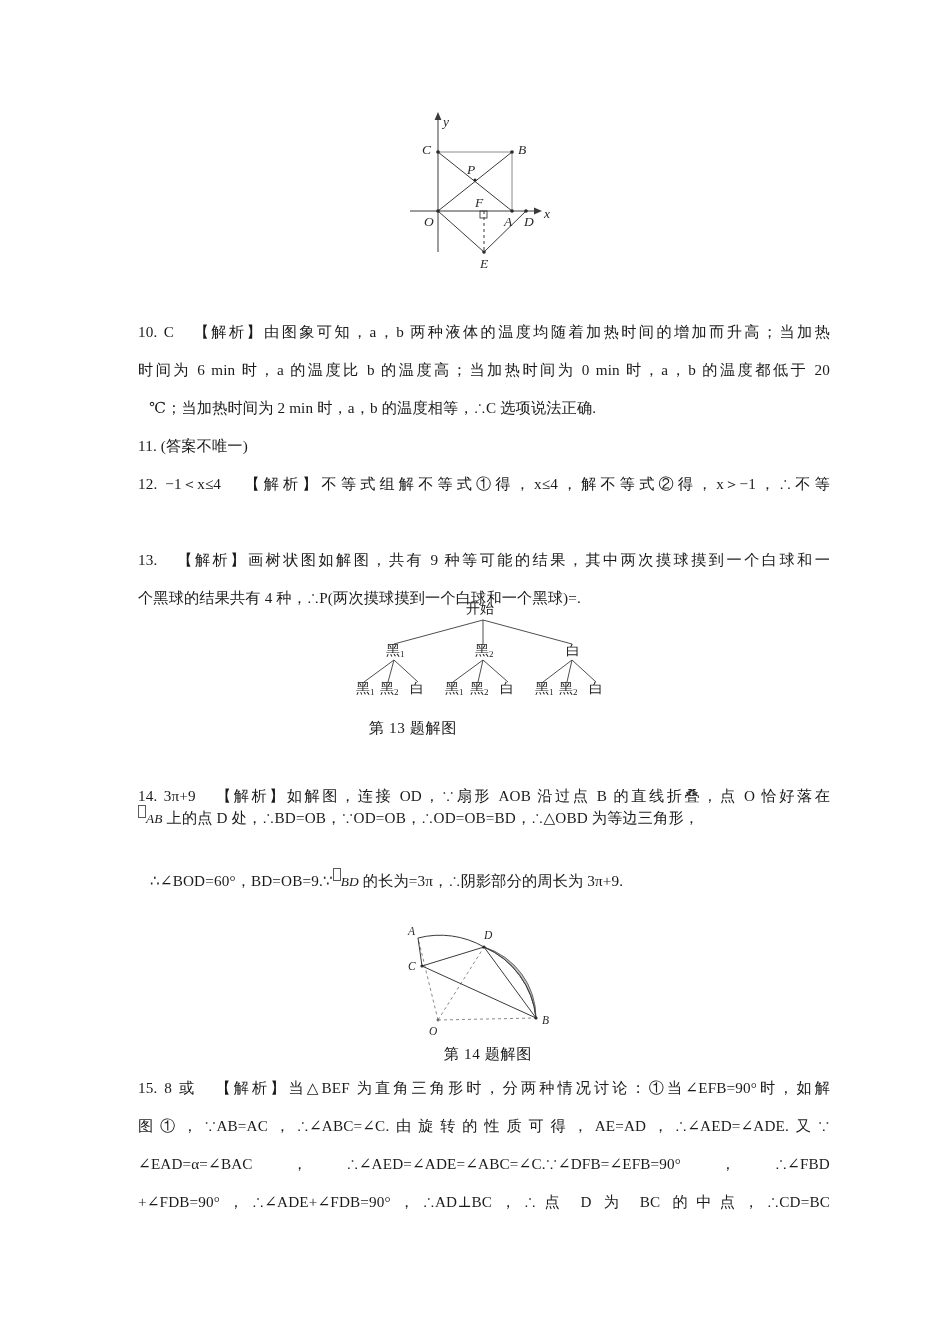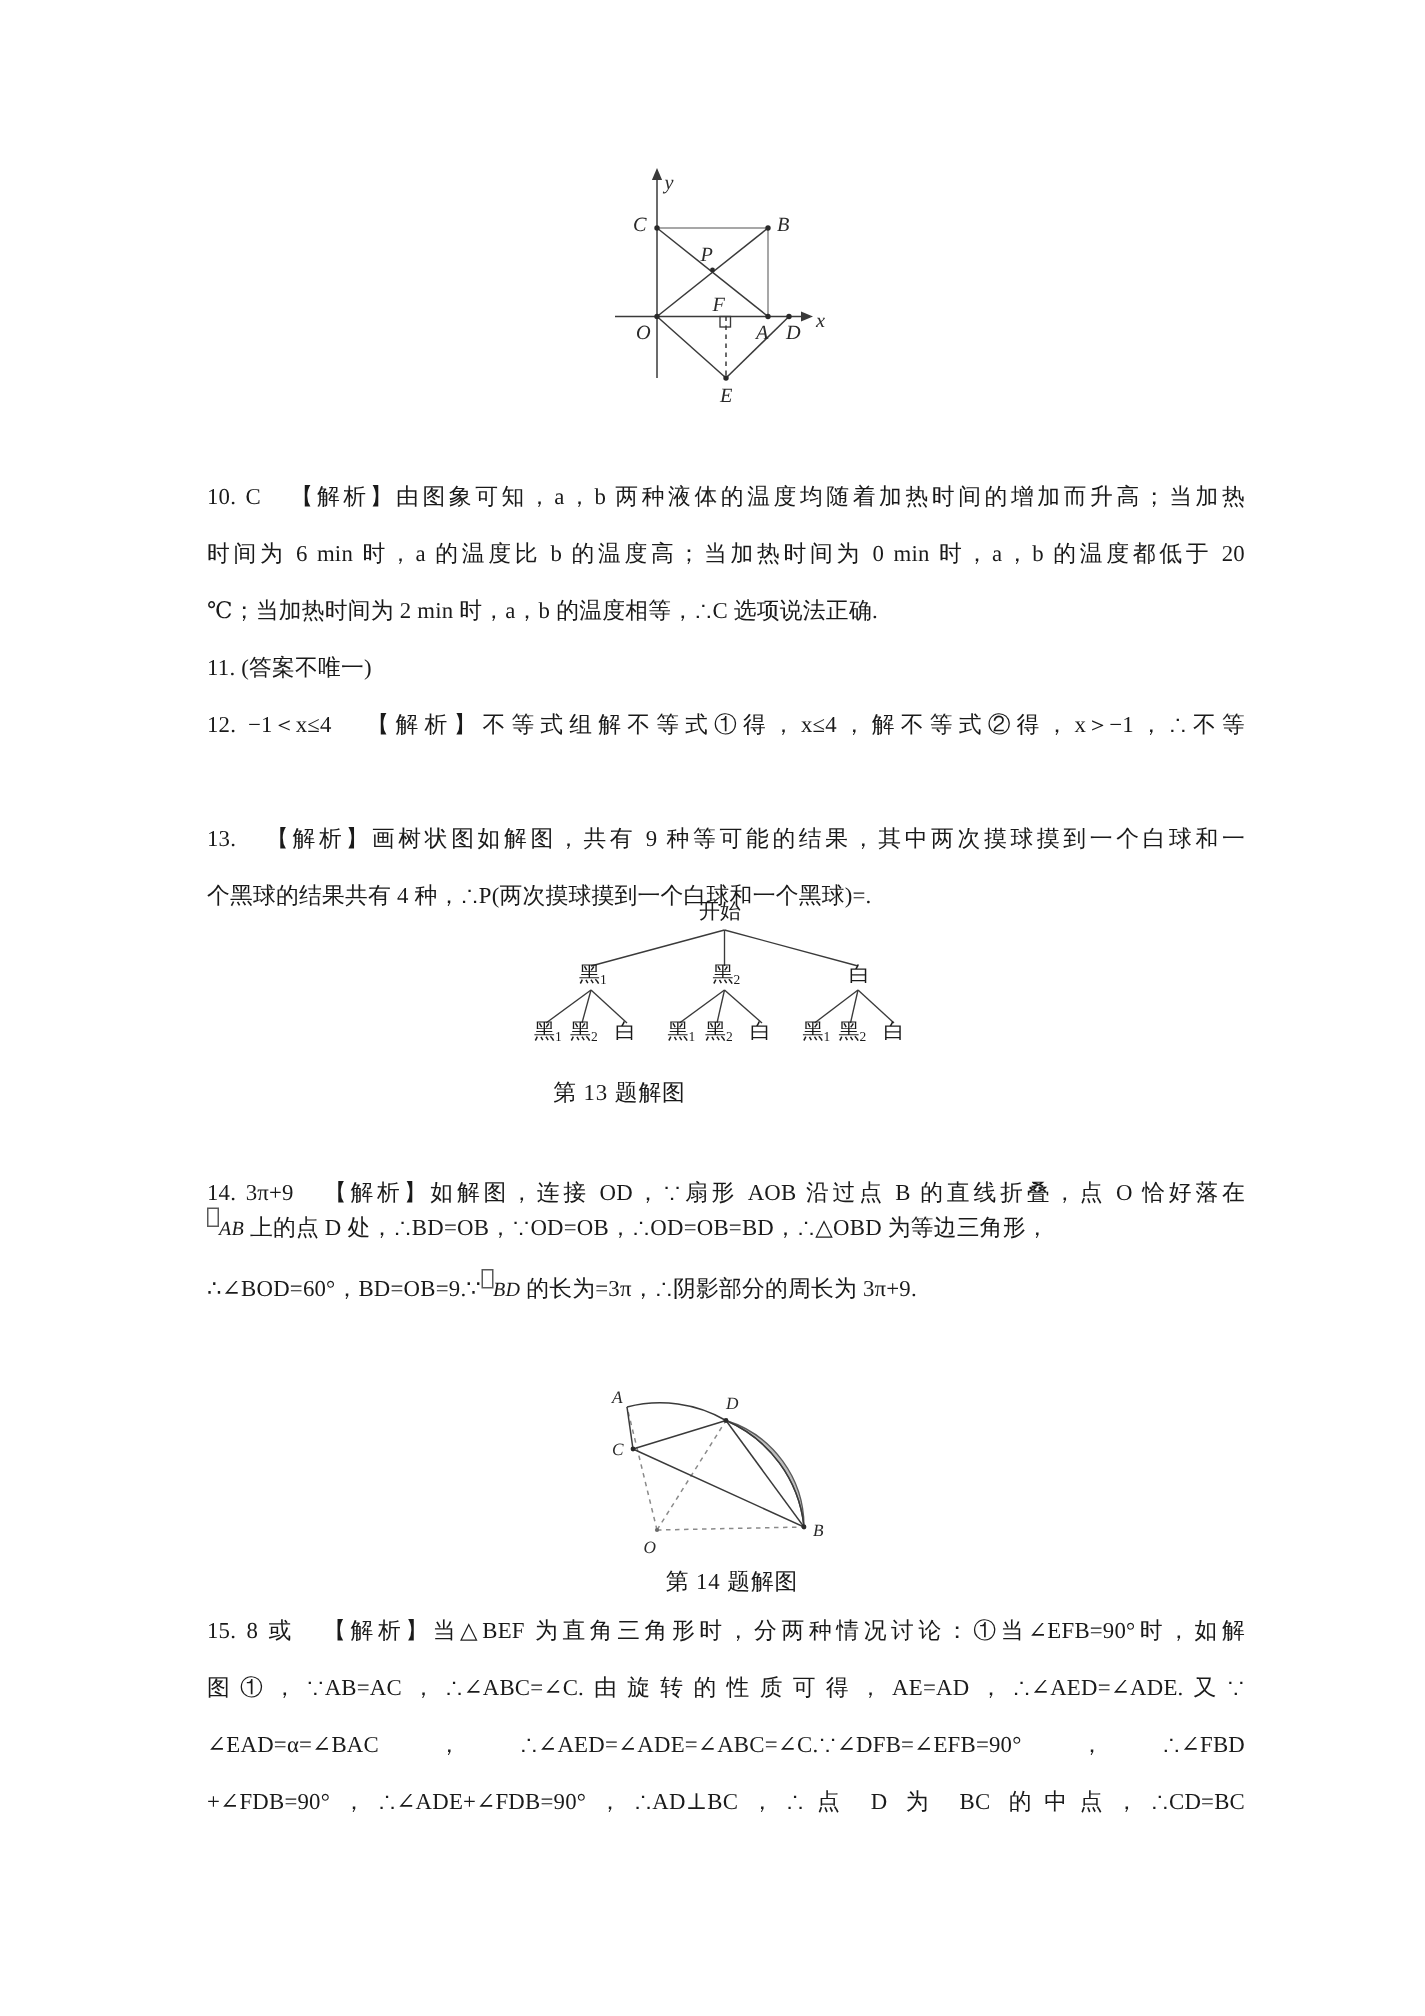--- a/index.html
+++ b/index.html
@@ -169,21 +169,21 @@
       <text class="lbl" x="79" y="95" font-size="13.5">F</text>
       <text class="lbl" x="28" y="114" font-size="13.5">O</text>
       <text class="lbl" x="108" y="114" font-size="13.5">A</text>
       <text class="lbl" x="128" y="114" font-size="13.5">D</text>
       <text class="lbl" x="84" y="156" font-size="13.5">E</text>
     </svg>
   </div>
 
   <div class="tline just" style="top:322px;">10. C　【解析】由图象可知，a，b 两种液体的温度均随着加热时间的增加而升高；当加热</div>
   <div class="tline just" style="top:360px;">时间为 6 min 时，a 的温度比 b 的温度高；当加热时间为 0 min 时，a，b 的温度都低于 20</div>
-  <div class="tline" style="top:398px;">℃；当加热时间为 2 min 时，a，b 的温度相等，∴C 选项说法正确.</div>
+  <div class="tline" style="top:398px;margin-left:11px;">℃；当加热时间为 2 min 时，a，b 的温度相等，∴C 选项说法正确.</div>
 
   <div class="tline" style="top:436px;">11. (答案不唯一)</div>
 
   <div class="tline just" style="top:474px;">12. −1＜x≤4　【解析】不等式组解不等式①得，x≤4，解不等式②得，x＞−1，∴不等</div>
 
   <div class="tline just" style="top:550px;">13.　【解析】画树状图如解图，共有 9 种等可能的结果，其中两次摸球摸到一个白球和一</div>
   <div class="tline" style="top:588px;">个黑球的结果共有 4 种，∴P(两次摸球摸到一个白球和一个黑球)=.</div>
 
   <div id="fig13-wrap">
     <svg width="290" height="112" viewBox="0 0 290 112" aria-label="figure 13 tree">
@@ -222,21 +222,21 @@
     <div class="tree-label" style="left:197px; top:80px;"><span>黑</span><sub>1</sub></div>
     <div class="tree-label" style="left:221px; top:80px;"><span>黑</span><sub>2</sub></div>
     <div class="tree-label" style="left:251px; top:80px;"><span>白</span></div>
   </div>
   <div id="fig13-cap" class="figcaption">第 13 题解图</div>
 
   <div class="tline just" style="top:756px;margin-top:30px;">14. 3π+9　【解析】如解图，连接 OD，∵扇形 AOB 沿过点 B 的直线折叠，点 O 恰好落在</div>
 
   <div class="tline" style="top:805px;"><span class="tofu"></span><span class="arcgrp">AB</span><span> 上的点 D 处，∴BD=OB，∵OD=OB，∴OD=OB=BD，∴△OBD 为等边三角形，</span></div>
 
-  <div class="tline" style="top:846px;"><span>∴∠BOD=60°，BD=OB=9.∵</span><span class="tofu"></span><span class="arcgrp">BD</span><span> 的长为=3π，∴阴影部分的周长为 3π+9.</span></div>
+  <div class="tline" style="top:868px;margin-left:12px;"><span>∴∠BOD=60°，BD=OB=9.∵</span><span class="tofu"></span><span class="arcgrp">BD</span><span> 的长为=3π，∴阴影部分的周长为 3π+9.</span></div>
 
   <div id="fig14-wrap">
     <svg width="190" height="120" viewBox="0 0 190 120" aria-label="figure 14">
       <defs>
 
         <path id="crescent14" d="M 87,24 A 88,88 0 0 1 139,95 L 139,95 A 62,62 0 0 0 87,24 Z"></path>
       </defs>
 
       <path d="M 88,25 A 87,87 0 0 1 140,96 A 74,74 0 0 0 88,25 Z" fill="#bdbdbd" stroke="#5a5a5a" stroke-width="0.9"></path>
 

